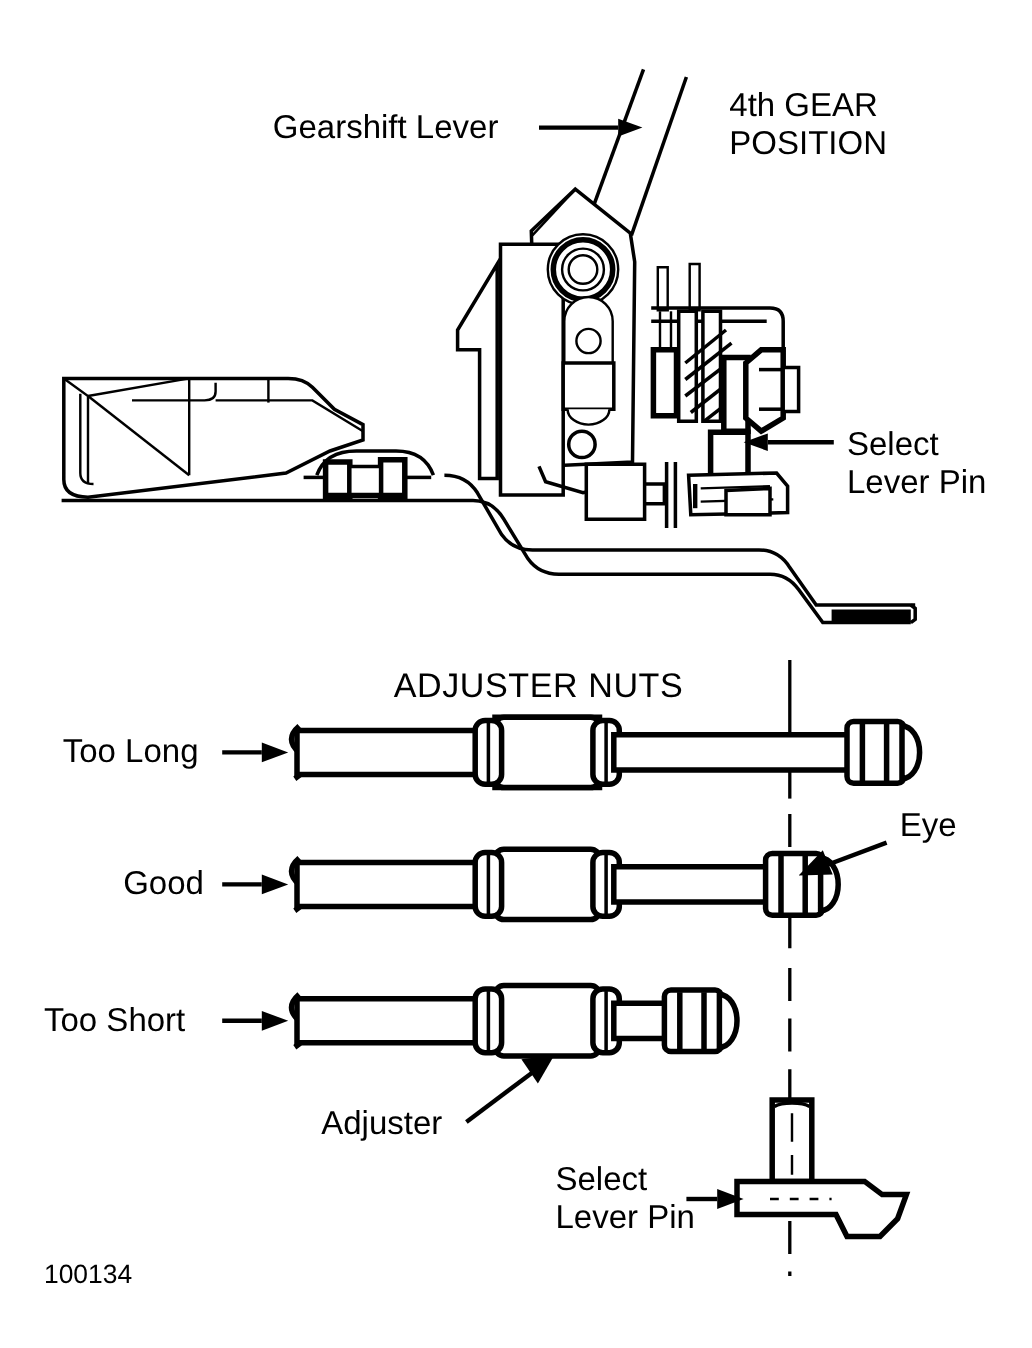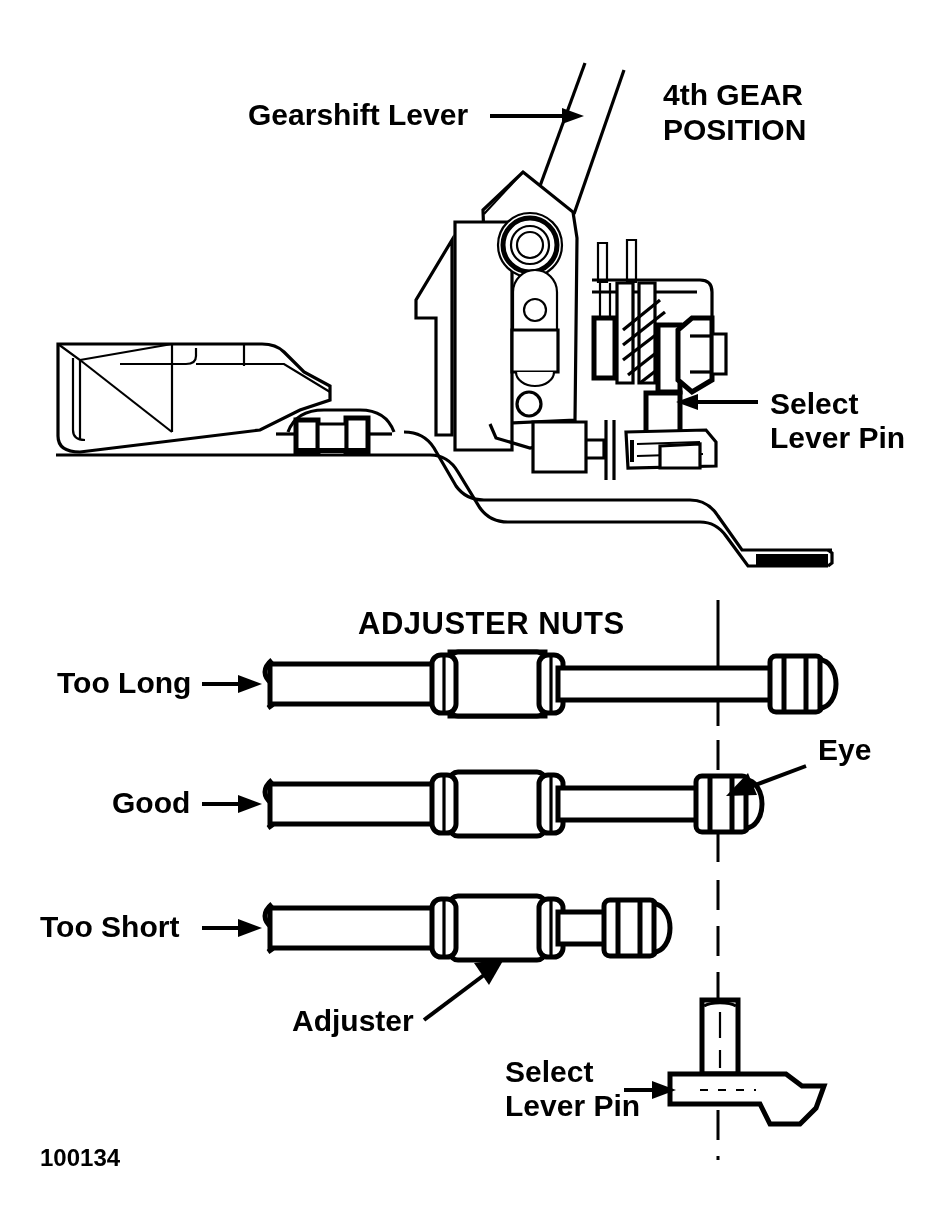--- a/index.html
+++ b/index.html
@@ -14,21 +14,20 @@
     position: relative;
     overflow: hidden;
     font-family: "Liberation Sans", sans-serif;
     color: #000000;
   }
   #figure-root {
     position: absolute;
     top: 0; left: 0;
     width: 938px;
     height: 1225px;
-    font-weight: bold;
   }
   svg.diagram {
     display: block;
     width: 938px;
     height: 1225px;
   }
   .lbl {
     font-family: "Liberation Sans", sans-serif;
     fill: #000000;
     font-size: 30px;

